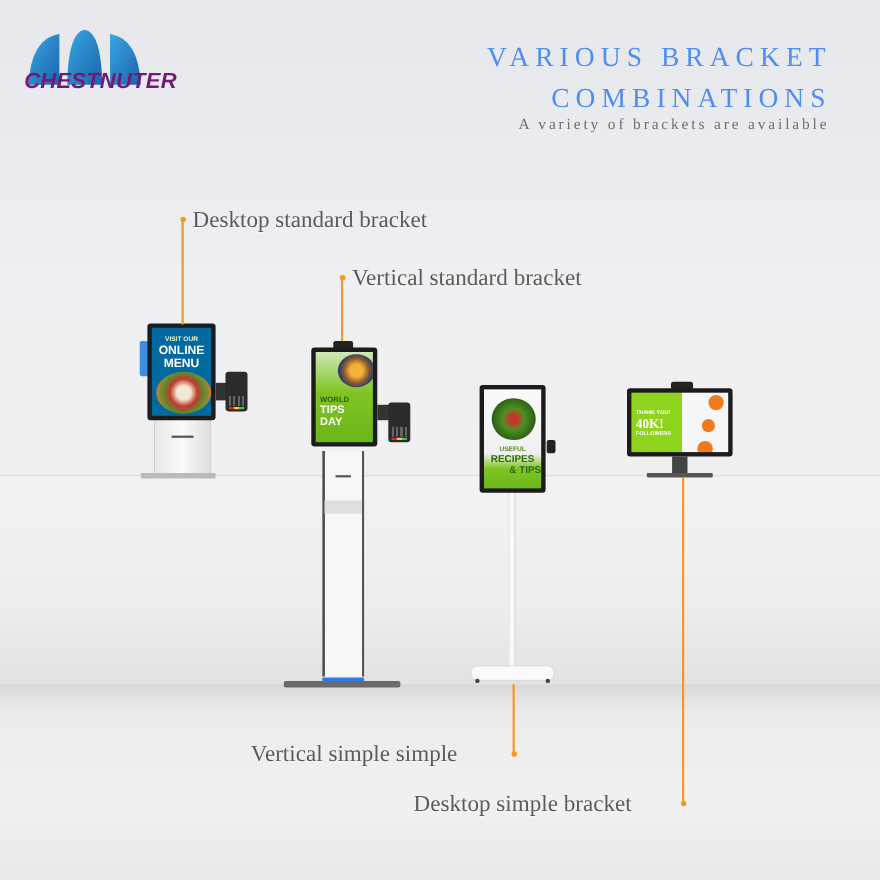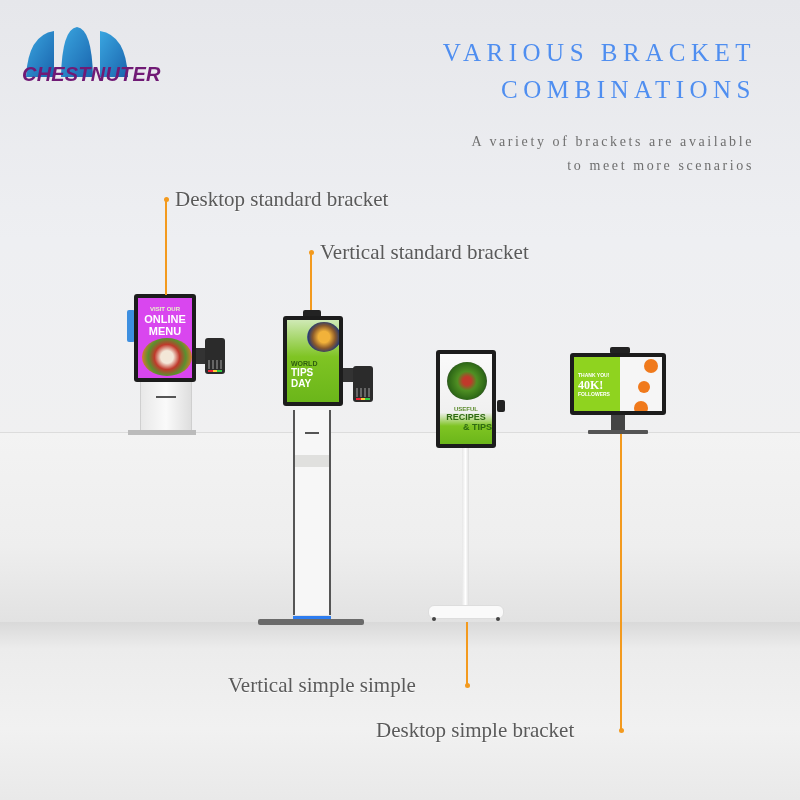--- a/index.html
+++ b/index.html
@@ -22,21 +22,21 @@
   .logo-text {
     position:absolute; left:22px; top:63px;
     font-family:"Liberation Sans", sans-serif; font-weight:bold; font-style:italic;
     font-size:20px; color:#701a75; letter-spacing:0.2px;
   }
   .title {
     position:absolute; right:44px; top:34px; text-align:right;
     color:#4f8ef0; font-size:25px; letter-spacing:5.5px; line-height:37px;
   }
   .subtitle {
-    position:absolute; right:46px; top:130px; text-align:right;
+    position:absolute; right:46px; top:102px; text-align:right;
     color:#6f6f6f; font-size:14px; letter-spacing:2.6px; line-height:24px;
   }
   .label {
     position:absolute; font-size:21px; color:#5a5a5a; white-space:nowrap;
     text-shadow: 0 1px 1px rgba(255,255,255,0.8);
   }
   .leader { position:absolute; width:2px; background:#f39a1e; }
   .dot { position:absolute; width:5px; height:5px; border-radius:50%; background:#f39a1e; }
 
   .screen-frame { position:absolute; background:#1c1c1c; border-radius:3px; padding:4px; }
@@ -67,31 +67,30 @@
   <path d="M78 52 L78 6 Q104 10 106 52 Z" fill="url(#lg1)"></path>
 </svg>
 <div class="logo-text">CHESTNUTER</div>
 
 <div class="title">
   <div>VARIOUS BRACKET</div>
   <div>COMBINATIONS</div>
 </div>
 <div class="subtitle">
   <div>A variety of brackets are available</div>
-  <div>to meet more scenarios</div>
 </div>
 
 <div>
   <div style="position:absolute;left:127px;top:310px;width:8px;height:32px;background:#3d8fe0;border-radius:2px;"></div>
   <div style="position:absolute;left:140px;top:375px;width:52px;height:56px;background:linear-gradient(90deg,#e8e8e8,#fafafa,#dedede);border:1px solid #cfcfcf;">
     <div style="position:absolute;left:15px;top:20px;width:20px;height:2px;background:#555;"></div>
   </div>
   <div style="position:absolute;left:128px;top:430px;width:68px;height:5px;background:#bbb;"></div>
   <div class="screen-frame" style="left:134px;top:294px;width:62px;height:88px;">
-    <div class="screen" style="background:#d946ef;">
+    <div class="screen" style="background:#0369a1;">
       <div class="scr-text" style="top:8px;font-size:6px;color:#e6f7c6;">VISIT OUR</div>
       <div class="scr-text" style="top:16px;font-size:11px;color:#fff;">ONLINE</div>
       <div class="scr-text" style="top:28px;font-size:11px;color:#fff;">MENU</div>
       <div class="bowl" style="left:4px;top:40px;width:50px;height:38px;background:radial-gradient(circle,#f3e7d7 20%,#c0392b 40%,#5a8f2f 60%,#d77a2f 80%);"></div>
     </div>
   </div>
   <div style="position:absolute;left:196px;top:348px;width:12px;height:16px;background:#333;"></div>
   <div class="pos-term" style="left:205px;top:338px;width:20px;height:36px;">
     <div class="pos-keys"></div>
       <div class="pos-led"></div>

